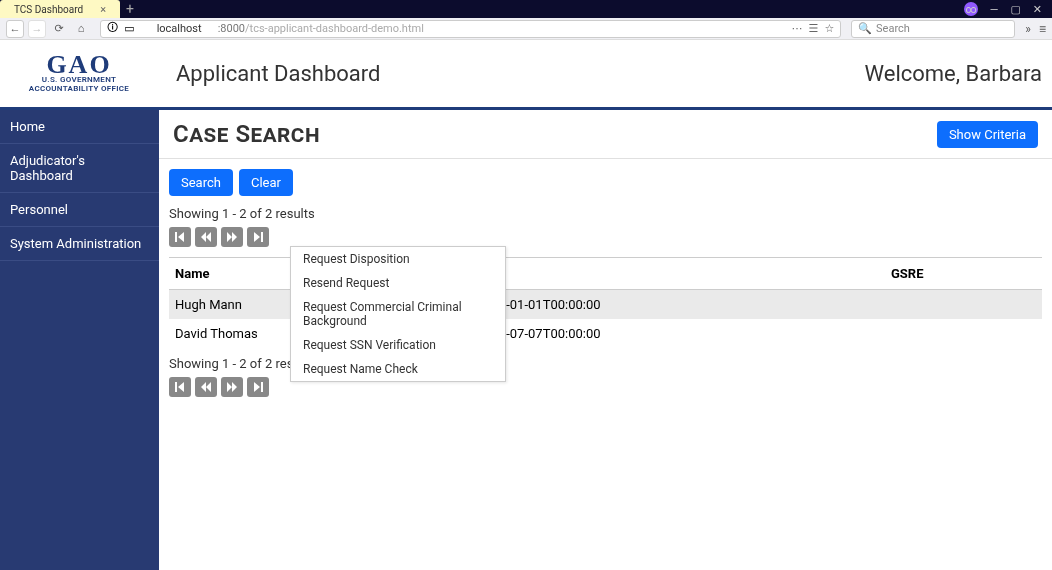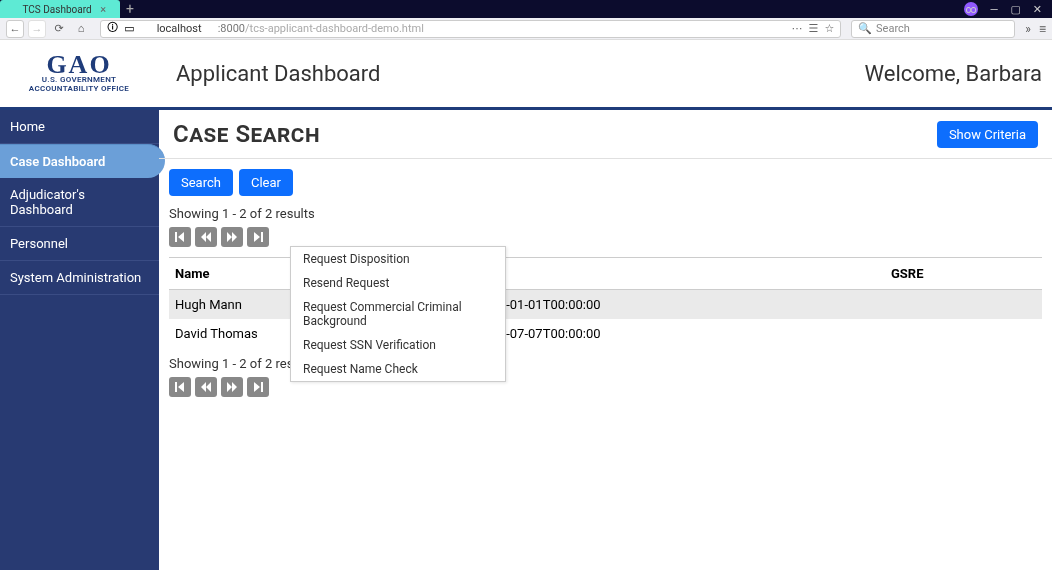--- a/index.html
+++ b/index.html
@@ -1,21 +1,21 @@
 <!DOCTYPE html>
 <html><head>
   <meta charset="utf-8">
   <style>
     * { margin: 0; padding: 0; box-sizing: border-box; font-family: -apple-system, BlinkMacSystemFont, "Segoe UI", Roboto, Arial, sans-serif; }
     body { width: 1052px; height: 570px; overflow: hidden; background: #fff; }
     
     
     .titlebar { height: 18px; background: #0c0c2d; display: flex; align-items: center; justify-content: space-between; }
     .tab-strip { display: flex; align-items: center; height: 18px; }
-    .browser-tab { background: #5eead4; height: 18px; width: 120px; display: flex; align-items: center; padding: 0 14px; font-size: 10px; color: #333; border-top-left-radius: 3px; border-top-right-radius: 3px; text-align: center; }
+    .browser-tab { background: #fef9c3; height: 18px; width: 120px; display: flex; align-items: center; padding: 0 14px; font-size: 10px; color: #333; border-top-left-radius: 3px; border-top-right-radius: 3px; }
     .browser-tab .tab-title { flex: 1; }
     .tab-close { font-size: 11px; color: #666; cursor: pointer; }
     .new-tab { color: #aaa; font-size: 14px; margin-left: 6px; cursor: pointer; }
     .window-controls { display: flex; align-items: center; gap: 12px; padding-right: 10px; }
     .window-controls span { color: #ccc; font-size: 11px; cursor: pointer; }
     .ext-badge { background: #9059ff; color: #fff; border-radius: 50%; width: 14px; height: 14px; display: flex; align-items: center; justify-content: center; font-size: 9px; }
     
     .toolbar { height: 22px; background: #f0f0f4; display: flex; align-items: center; padding: 0 6px; gap: 4px; border-bottom: 1px solid #ddd; }
     .nav-btn { width: 18px; height: 18px; display: flex; align-items: center; justify-content: center; color: #555; cursor: pointer; font-size: 11px; border: 1px solid #ccc; border-radius: 3px; background: #fff; }
     .nav-btn.disabled { color: #bbb; border-color: #e0e0e0; }
@@ -115,21 +115,20 @@
     <div class="logo-sub">U.S. GOVERNMENT</div>
     <div class="logo-sub">ACCOUNTABILITY OFFICE</div>
   </div>
   <div class="app-title">Applicant Dashboard</div>
   <div class="welcome">Welcome, Barbara</div>
 </div>
 
 <div class="main">
   <div class="sidebar">
     <div class="sidebar-item">Home</div>
-    <div class="sidebar-item active">Case Dashboard</div>
     <div class="sidebar-item">Adjudicator's Dashboard</div>
     <div class="sidebar-item">Personnel</div>
     <div class="sidebar-item">System Administration</div>
   </div>
 
   <div class="content">
     <div class="page-head">
       <div class="page-title">Case Search</div>
       <button class="btn">Show Criteria</button>
     </div>

